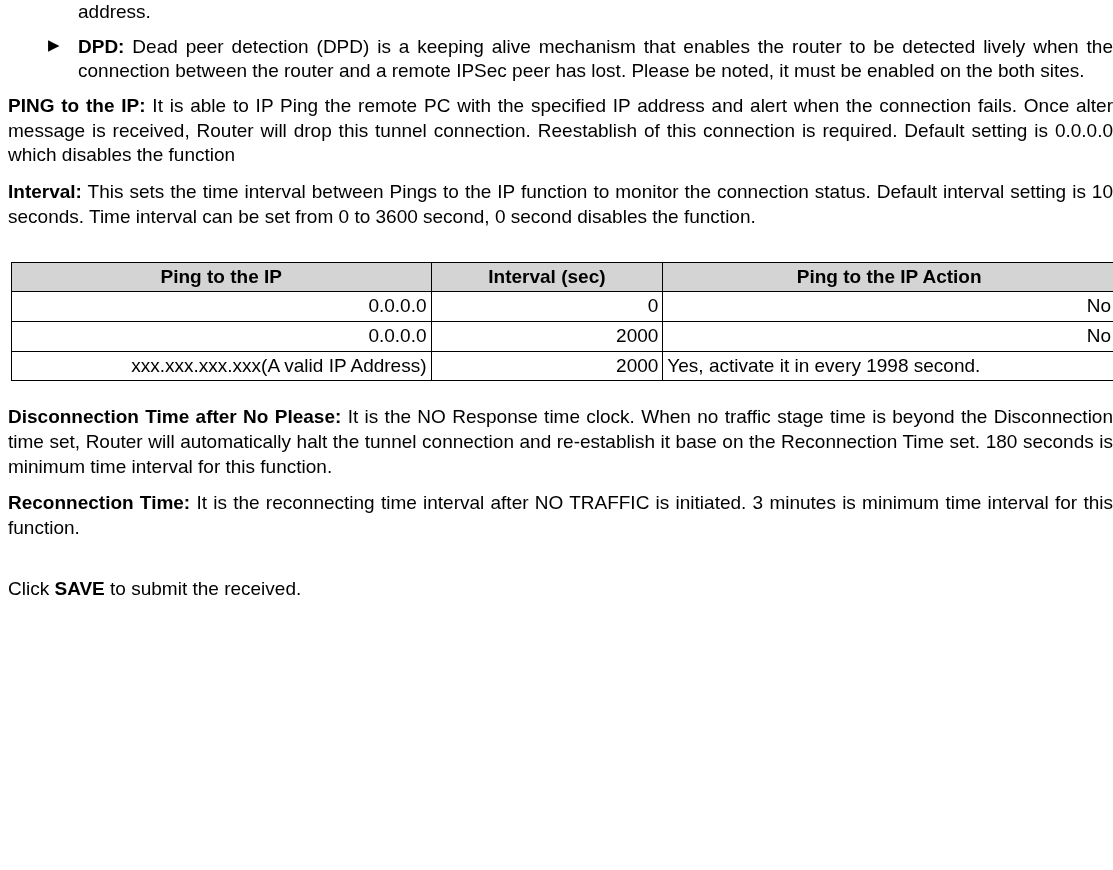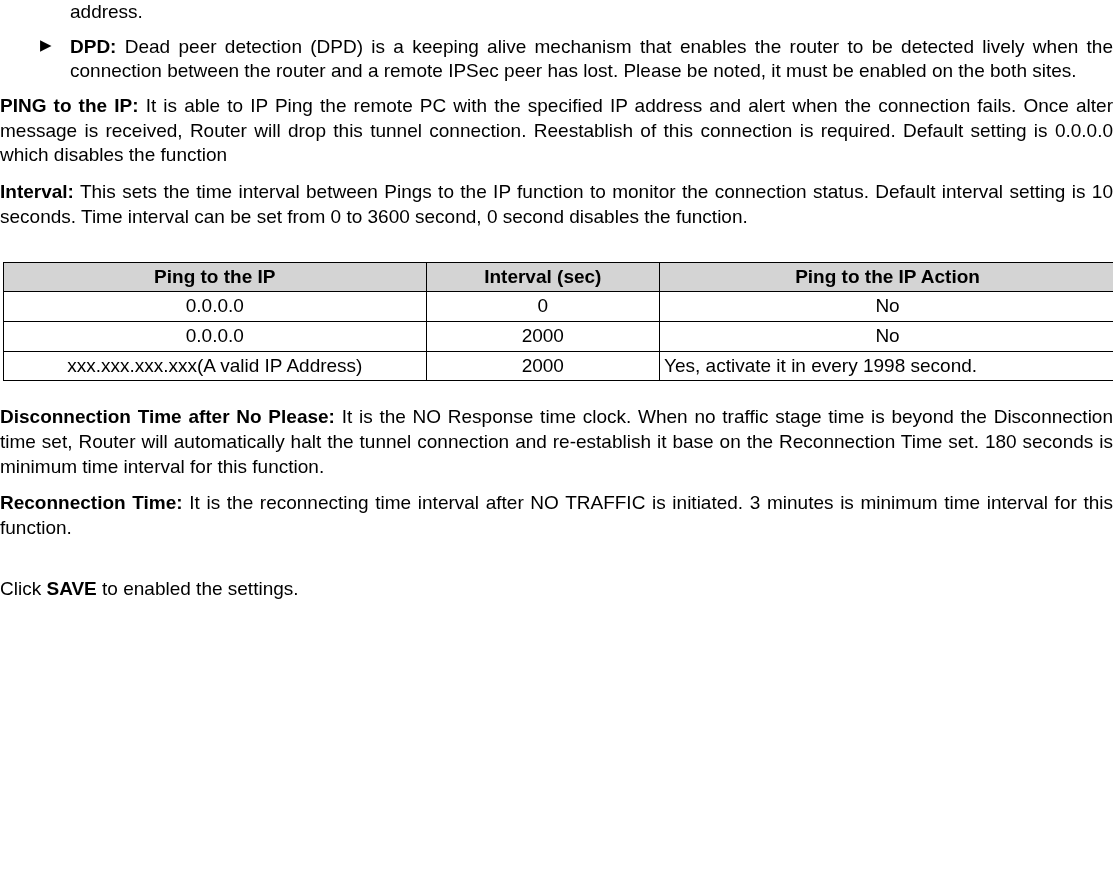--- a/index.html
+++ b/index.html
@@ -5,21 +5,21 @@
     body {
       font-family: Arial, Helvetica, sans-serif;
       font-size: 19px;
       color: #000;
       margin: 0;
       padding: 0;
       width: 1113px;
       line-height: 1.3;
     }
     .container {
-      padding: 0 0 20px 0;
+      padding: 0 0 20px 8px;
     }
     p {
       margin: 0 0 12px 0;
       text-align: justify;
     }
     .indent-fragment {
       margin-left: 70px;
       margin-bottom: 10px;
     }
     .bullet-item {
@@ -36,21 +36,21 @@
       flex: 1;
     }
     table {
       border-collapse: collapse;
       width: 100%;
       margin: 14px 0 24px 3px;
     }
     th, td {
       border: 1px solid #000;
       padding: 2px 4px;
-      text-align: center;
+      text-align: right;
       vertical-align: top;
       font-size: 19px;
     }
     th {
       background-color: #d4d4d4;
       text-align: center;
       font-weight: bold;
     }
     .col1 { width: 38%; }
     .col2 { width: 21%; text-align: center; }
@@ -116,16 +116,16 @@
     <strong>Disconnection Time after No Please:</strong><span> It is the NO Response time clock. When no traffic stage time is beyond the Disconnection time set, Router will automatically halt the tunnel connection and re-establish it base on the Reconnection Time set. 180 seconds is minimum time interval for this function.</span>
   </p>
 
   <p>
     <strong>Reconnection Time:</strong><span> It is the reconnecting time interval after NO TRAFFIC is initiated. 3 minutes is minimum time interval for this function.</span>
   </p>
 
   <br>
 
   <p>
-    <span>Click </span><strong>SAVE</strong><span> to enabled the settings.</span>
+    <span>Click </span><strong>SAVE</strong><span> to submit the received.</span>
   </p>
 
 </div>
 
 </body></html>

